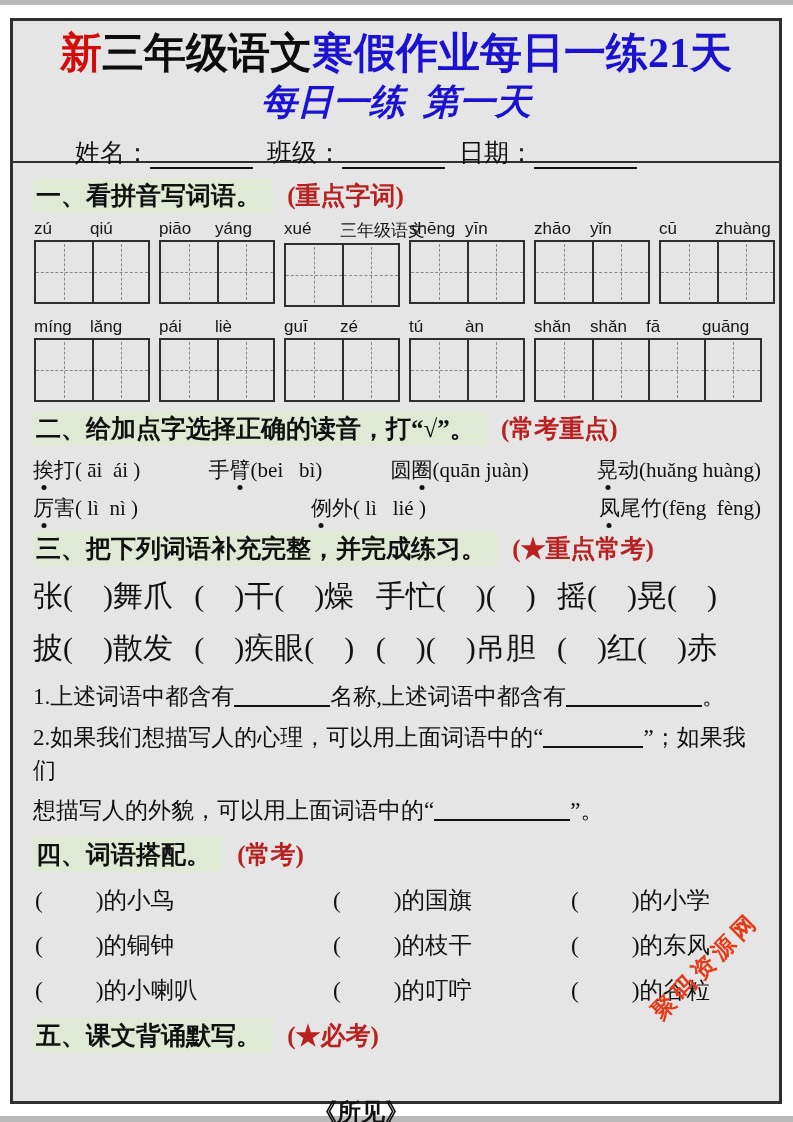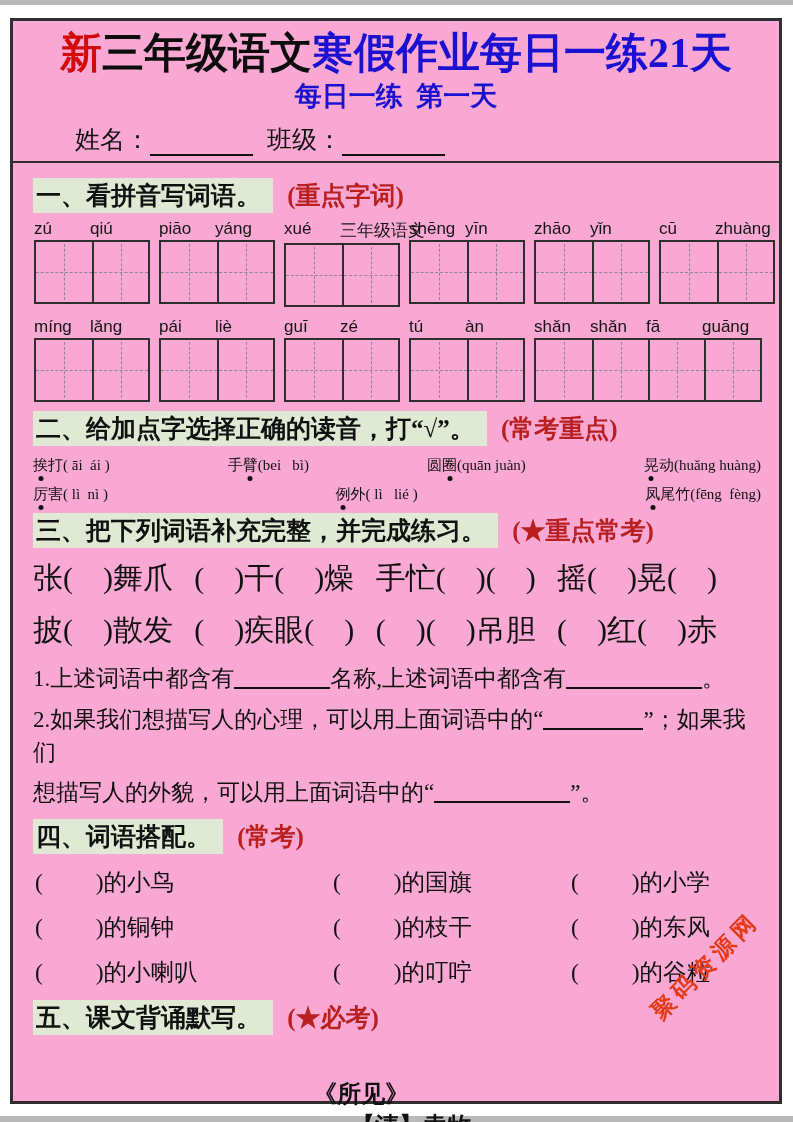--- a/index.html
+++ b/index.html
@@ -7,30 +7,30 @@
   body {
     width:793px; height:1122px; position:relative; overflow:hidden;
     font-family:"Liberation Serif","DejaVu Serif",serif; color:#111;
   }
   .scan-edge { position:absolute; left:0; right:0; background:#b9b9b9; }
   .scan-edge.top { top:0; height:5px; }
   .scan-edge.bottom { top:1116px; height:6px; }
 
   .frame {
     position:absolute; left:10px; top:18px; width:772px; height:1086px;
-    border:3px solid #2f2f2f; background:#f9a8d4;
+    border:3px solid #2f2f2f; background:#e5e5e5;
   }
 
   
   .header { height:142px; border-bottom:2px solid #2f2f2f; padding-top:8px; }
   .title { text-align:center; font-size:42px; font-weight:bold; letter-spacing:0px; line-height:1.15; white-space:nowrap; }
   .title .t-red  { color:#d40b0b; }
   .title .t-black{ color:#0d0d0d; }
   .title .t-blue { color:#1a12d0; }
-  .subtitle { text-align:center; font-size:27px; font-weight:bold; color:#1a12d0; margin-top:1px; white-space:pre; }
+  .subtitle { text-align:center; font-size:36px; font-weight:bold; color:#1a12d0; margin-top:1px; white-space:pre;font-style:italic; }
   .info-row { display:flex; margin:9px 58px 0 62px; font-size:25px; font-weight:400; align-items:flex-end; }
   .info-field { display:flex; align-items:flex-end; margin-right:14px; }
   .info-blank { display:inline-block; width:103px; border-bottom:2px solid #111; height:24px; }
 
   
   .content { padding:6px 18px 0 20px; }
   .sec-head { margin:10px 0 4px; font-size:25px; font-weight:700; line-height:1.35; }
   .hl { background:#dfe9d3; padding:4px 12px 4px 3px; }
   .tag { color:#b92020; margin-left:8px; white-space:pre; }
 
@@ -39,21 +39,21 @@
   .pin-labels { display:flex; margin-bottom:1px; }
   .pin-label { display:inline-block; width:56px; text-align:left;
                font-family:"Liberation Sans","DejaVu Sans",sans-serif; font-size:17px; color:#151515; white-space:nowrap; }
   .pin-box { display:flex; border:2px solid #2e2e2e; width:max-content; }
   .pin-cell { width:56px; height:60px; position:relative; border-left:2px solid #2e2e2e; }
   .pin-cell:first-child { border-left:none; }
   .pin-cell::before { content:""; position:absolute; left:50%; top:2px; bottom:2px; border-left:1px dashed #8a8a8a; }
   .pin-cell::after  { content:""; position:absolute; top:50%; left:0; right:0; border-top:1px dashed #8a8a8a; }
 
   
-  .s2-row { display:flex; justify-content:space-between; font-size:15px; margin:10px 0; font-weight:500; }
+  .s2-row { display:flex; justify-content:space-between; font-size:21px; margin:10px 0; font-weight:500; }
   .s2-item { white-space:nowrap; }
   .word-char { position:relative; display:inline-block; }
   .word-char.dot::after { content:""; position:absolute; left:50%; transform:translateX(-50%); bottom:-6px;
                           width:5px; height:5px; border-radius:50%; background:#111; }
   .opt { white-space:pre; }
 
   
   .s3-row { display:flex; justify-content:space-between; font-size:30px; margin:11px 0; padding-right:44px; font-weight:500; }
   .phrase { white-space:pre; }
   .q-line { font-size:23px; margin:7px 0; line-height:1.45; font-weight:500; }
@@ -91,20 +91,24 @@
     <div class="subtitle">每日一练  第一天</div>
     <div class="info-row">
       <div class="info-field">
         <span>姓名：</span>
         <span class="info-blank"></span>
       </div>
       <div class="info-field">
         <span>班级：</span>
         <span class="info-blank"></span>
       </div>
+      <div class="info-field">
+        <span>日期：</span>
+        <span class="info-blank"></span>
+      </div>
     </div>
   </div>
 
   <div class="content">
 
     <div>
       <div class="sec-head">
         <span class="hl">一、看拼音写词语。</span>
         <span class="tag">(重点字词)</span>
       </div>

